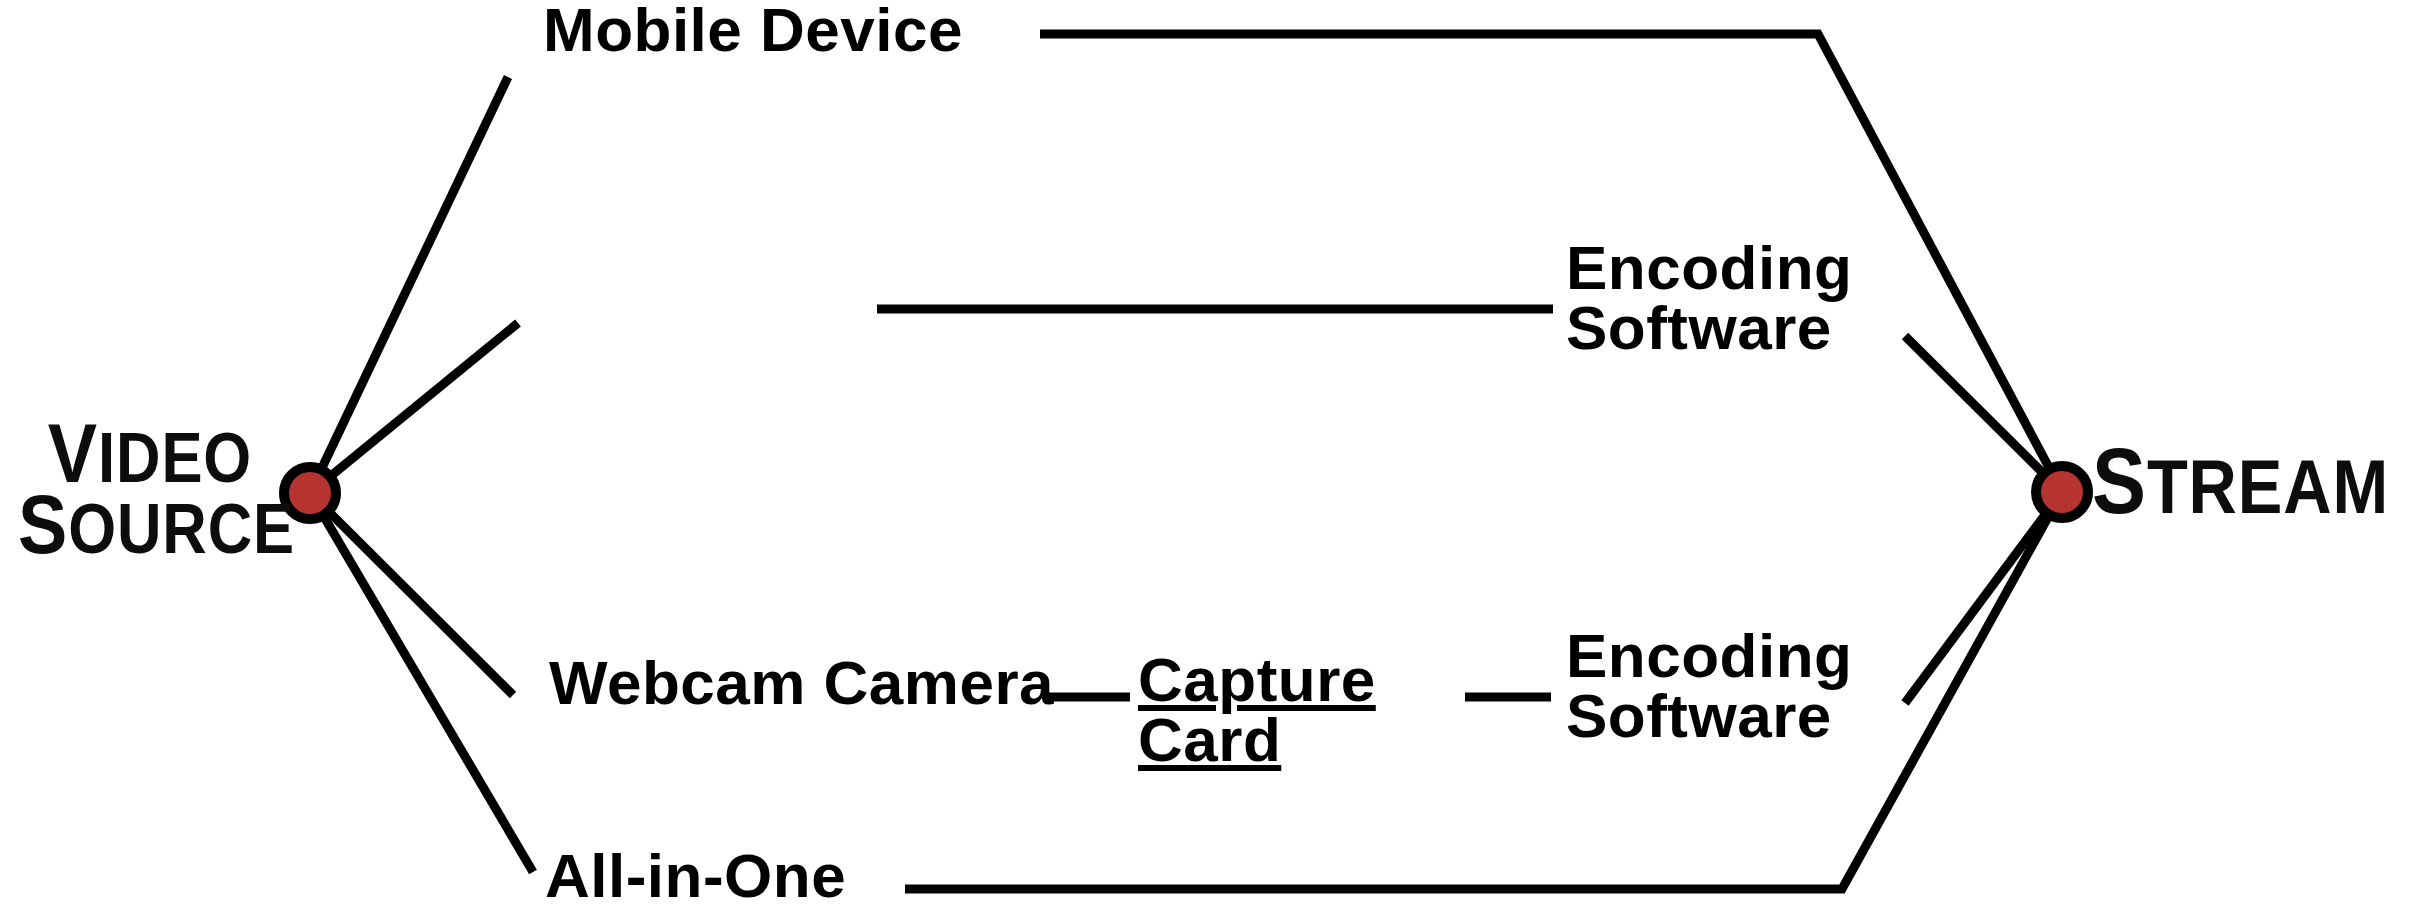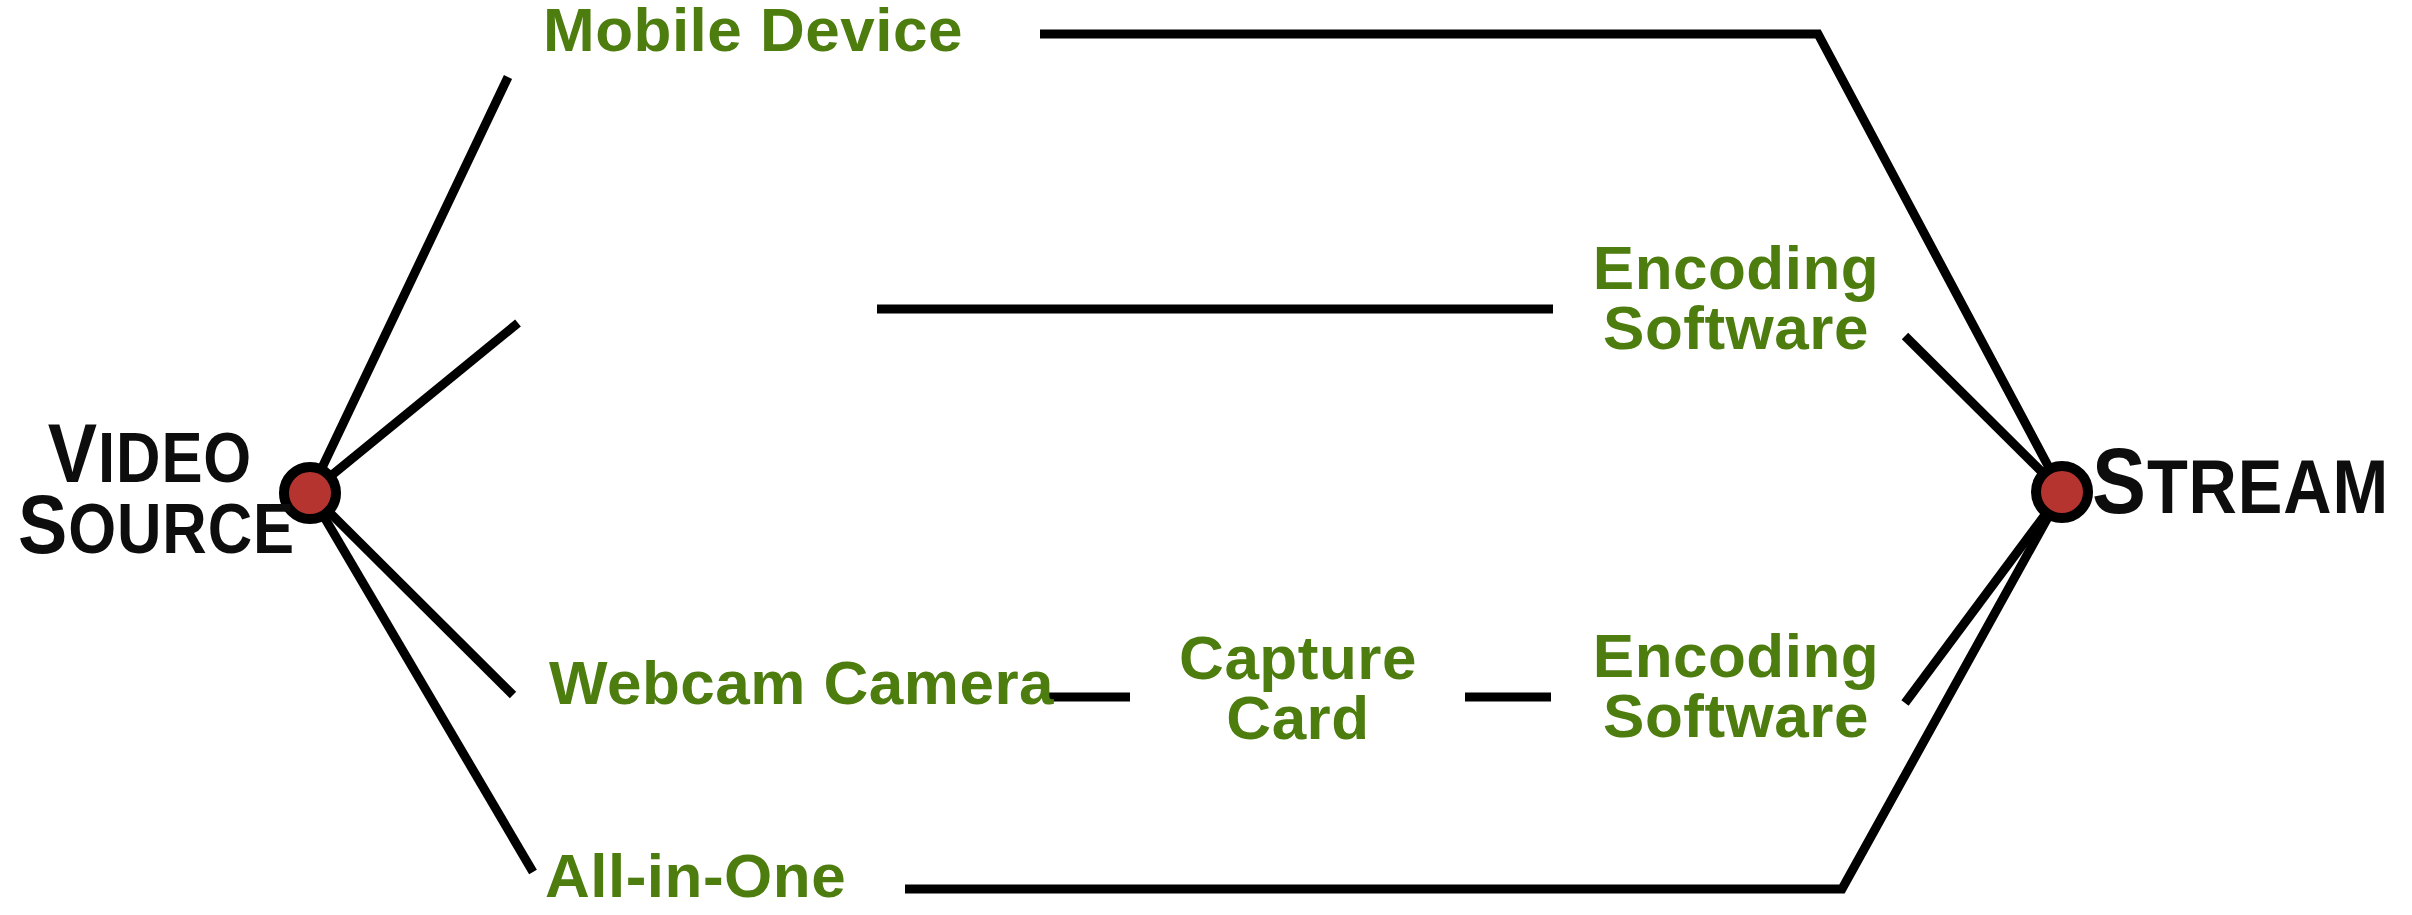--- a/index.html
+++ b/index.html
@@ -17,30 +17,29 @@
   }
   #edges {
     position: absolute;
     left: 0;
     top: 0;
     width: 2412px;
     height: 915px;
   }
   .label {
     position: absolute;
-    color: #4d7c0f;
+    color: #000000;
     font-weight: 600;
     font-size: 62px;
     line-height: 60px;
     letter-spacing: 0.5px;
     white-space: nowrap;
   }
   .label.wrap {
     white-space: normal;
-    text-align: center;
   }
   .node-label {
     position: absolute;
     color: #0d0d0d;
     font-weight: 700;
     font-size: 70px;
     line-height: 66px;
     letter-spacing: 1px;
     white-space: nowrap;
   }
@@ -108,19 +107,19 @@
     <span class="nl-line">STREAM</span>
   </div>
 
   <div class="label" style="left:543px; top:0px;">Mobile Device</div>
 
 
   <div class="label wrap" style="left:1566px; top:238px; width:340px;">Encoding Software</div>
 
   <div class="label" style="left:549px; top:653px;">Webcam Camera</div>
 
-  <div class="label wrap" style="left:1138px; top:628px; width:320px;">Capture Card</div>
+  <div class="label wrap" style="left:1138px; top:650px; width:320px;text-decoration:underline;">Capture Card</div>
 
   <div class="label wrap" style="left:1566px; top:626px; width:340px;">Encoding Software</div>
 
   <div class="label" style="left:545px; top:846px;">All-in-One</div>
 
 </div>
 
 </body></html>

